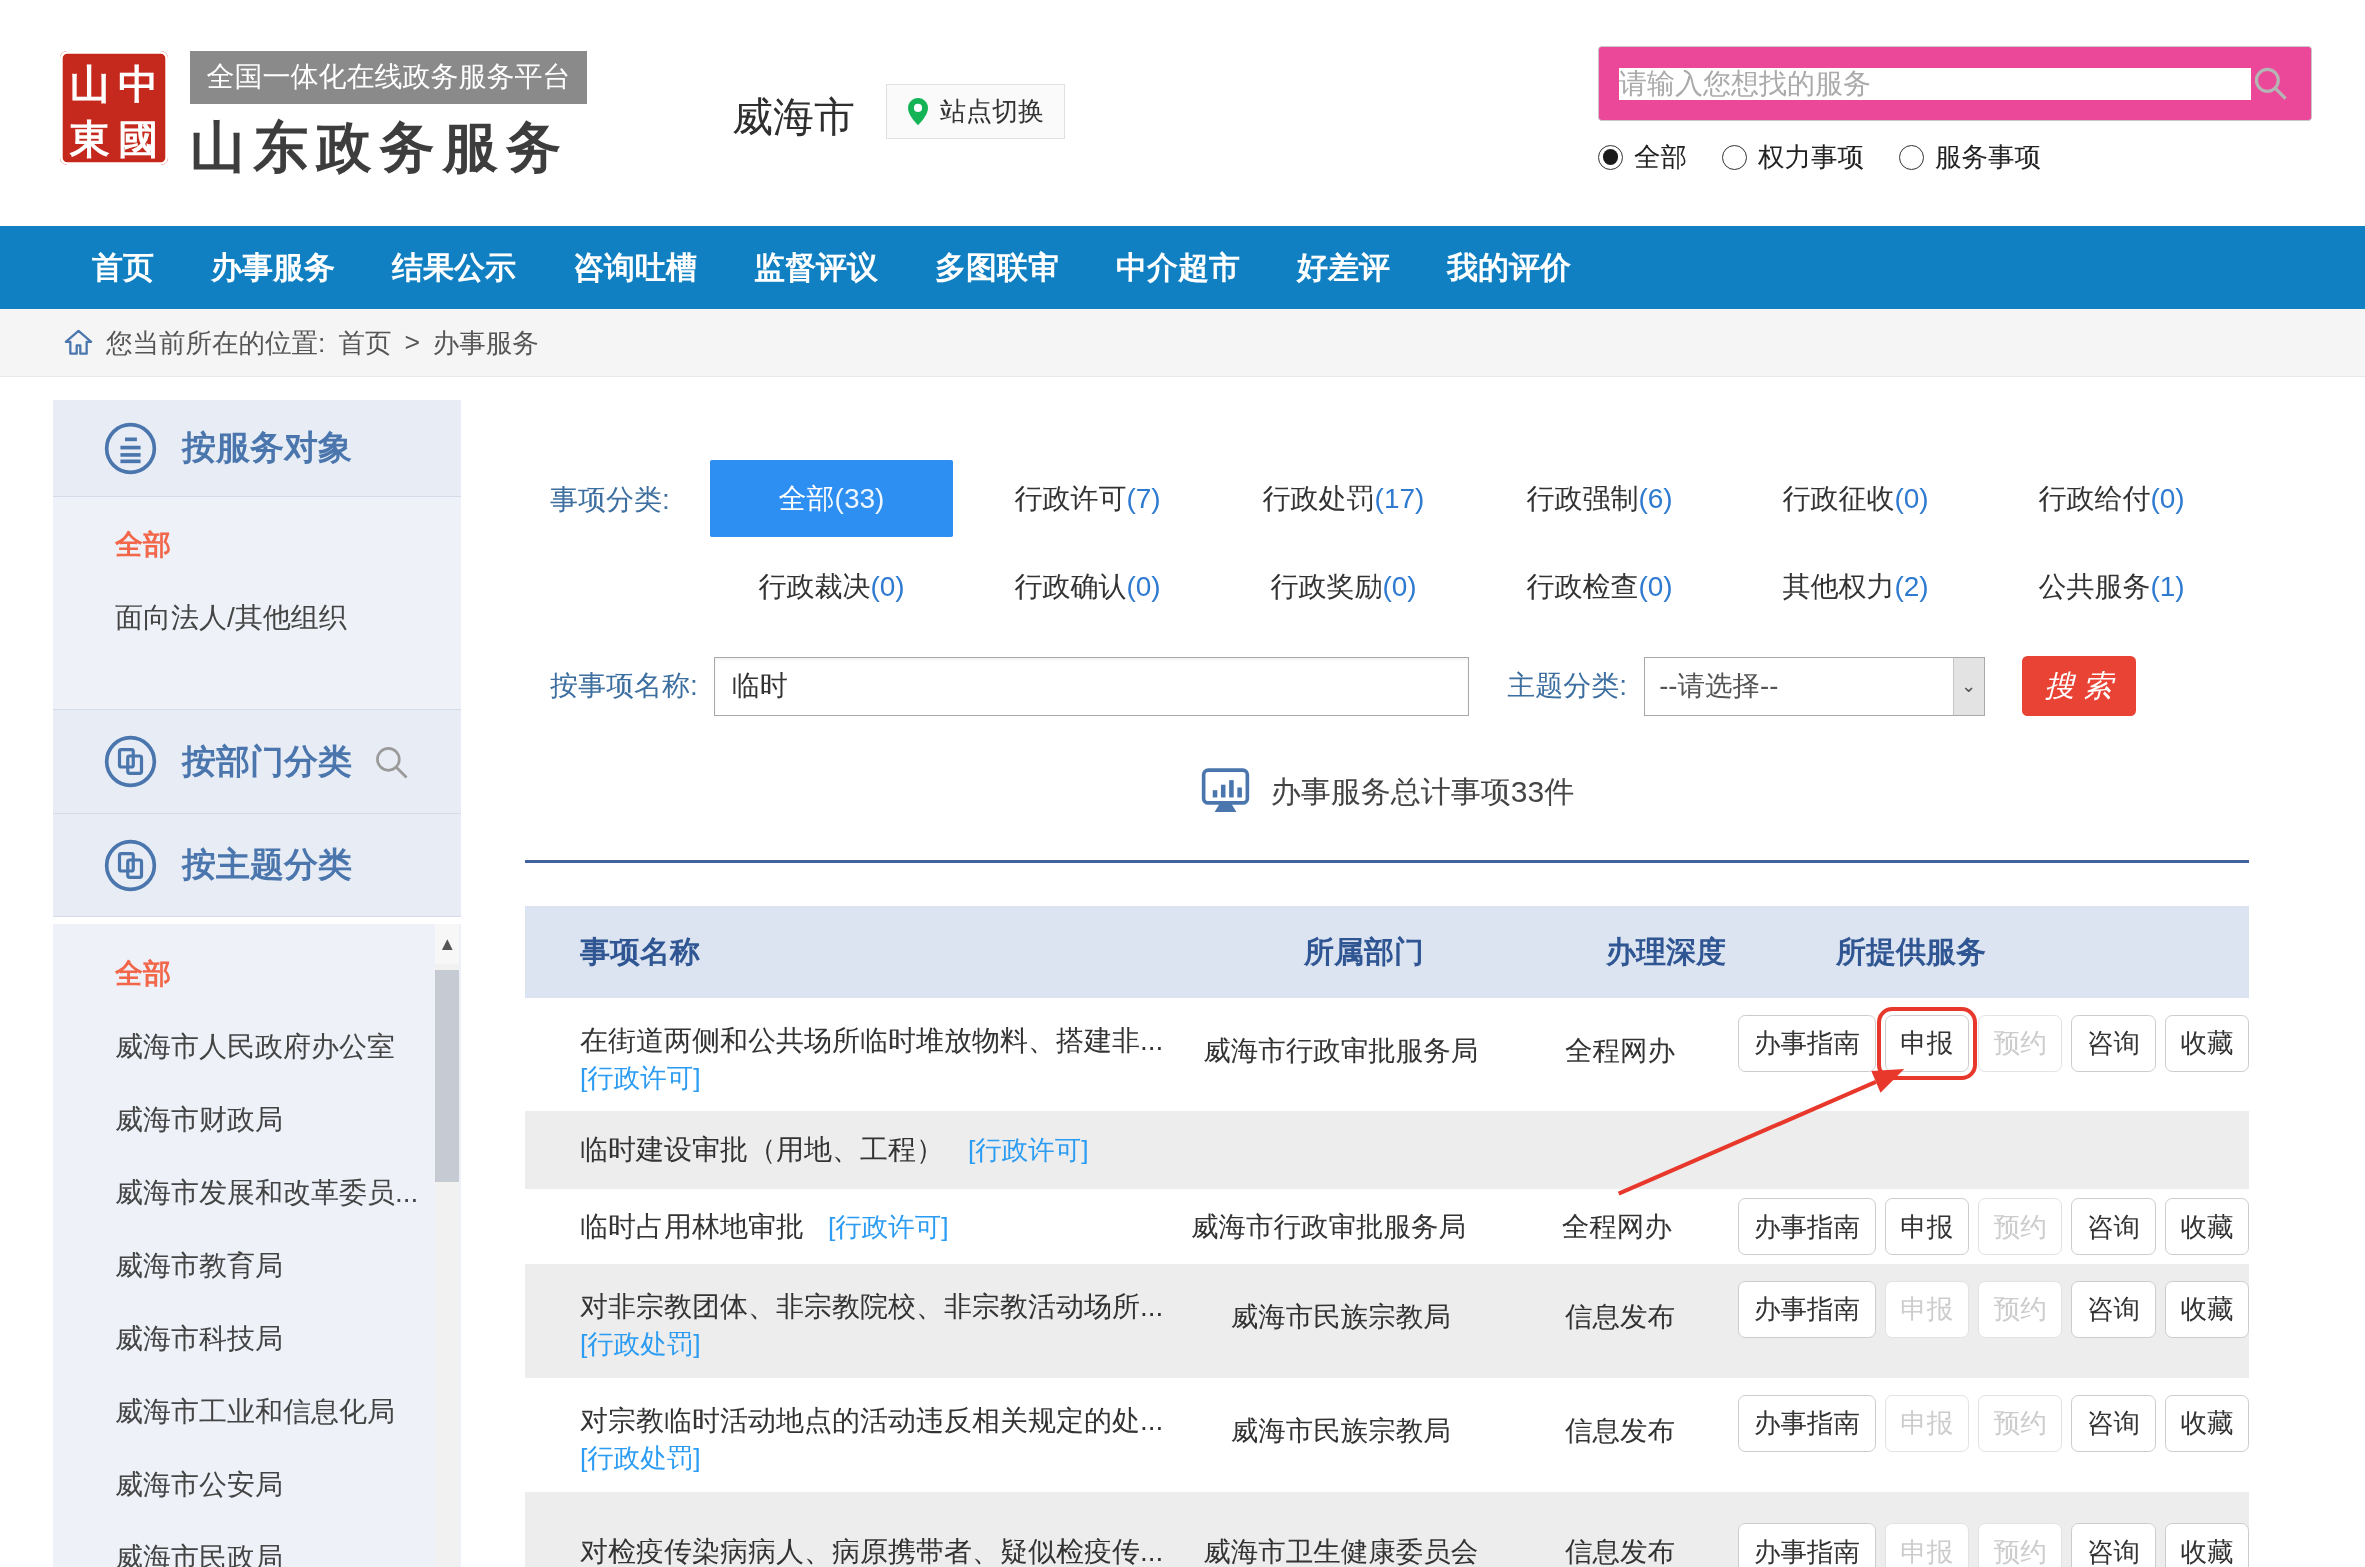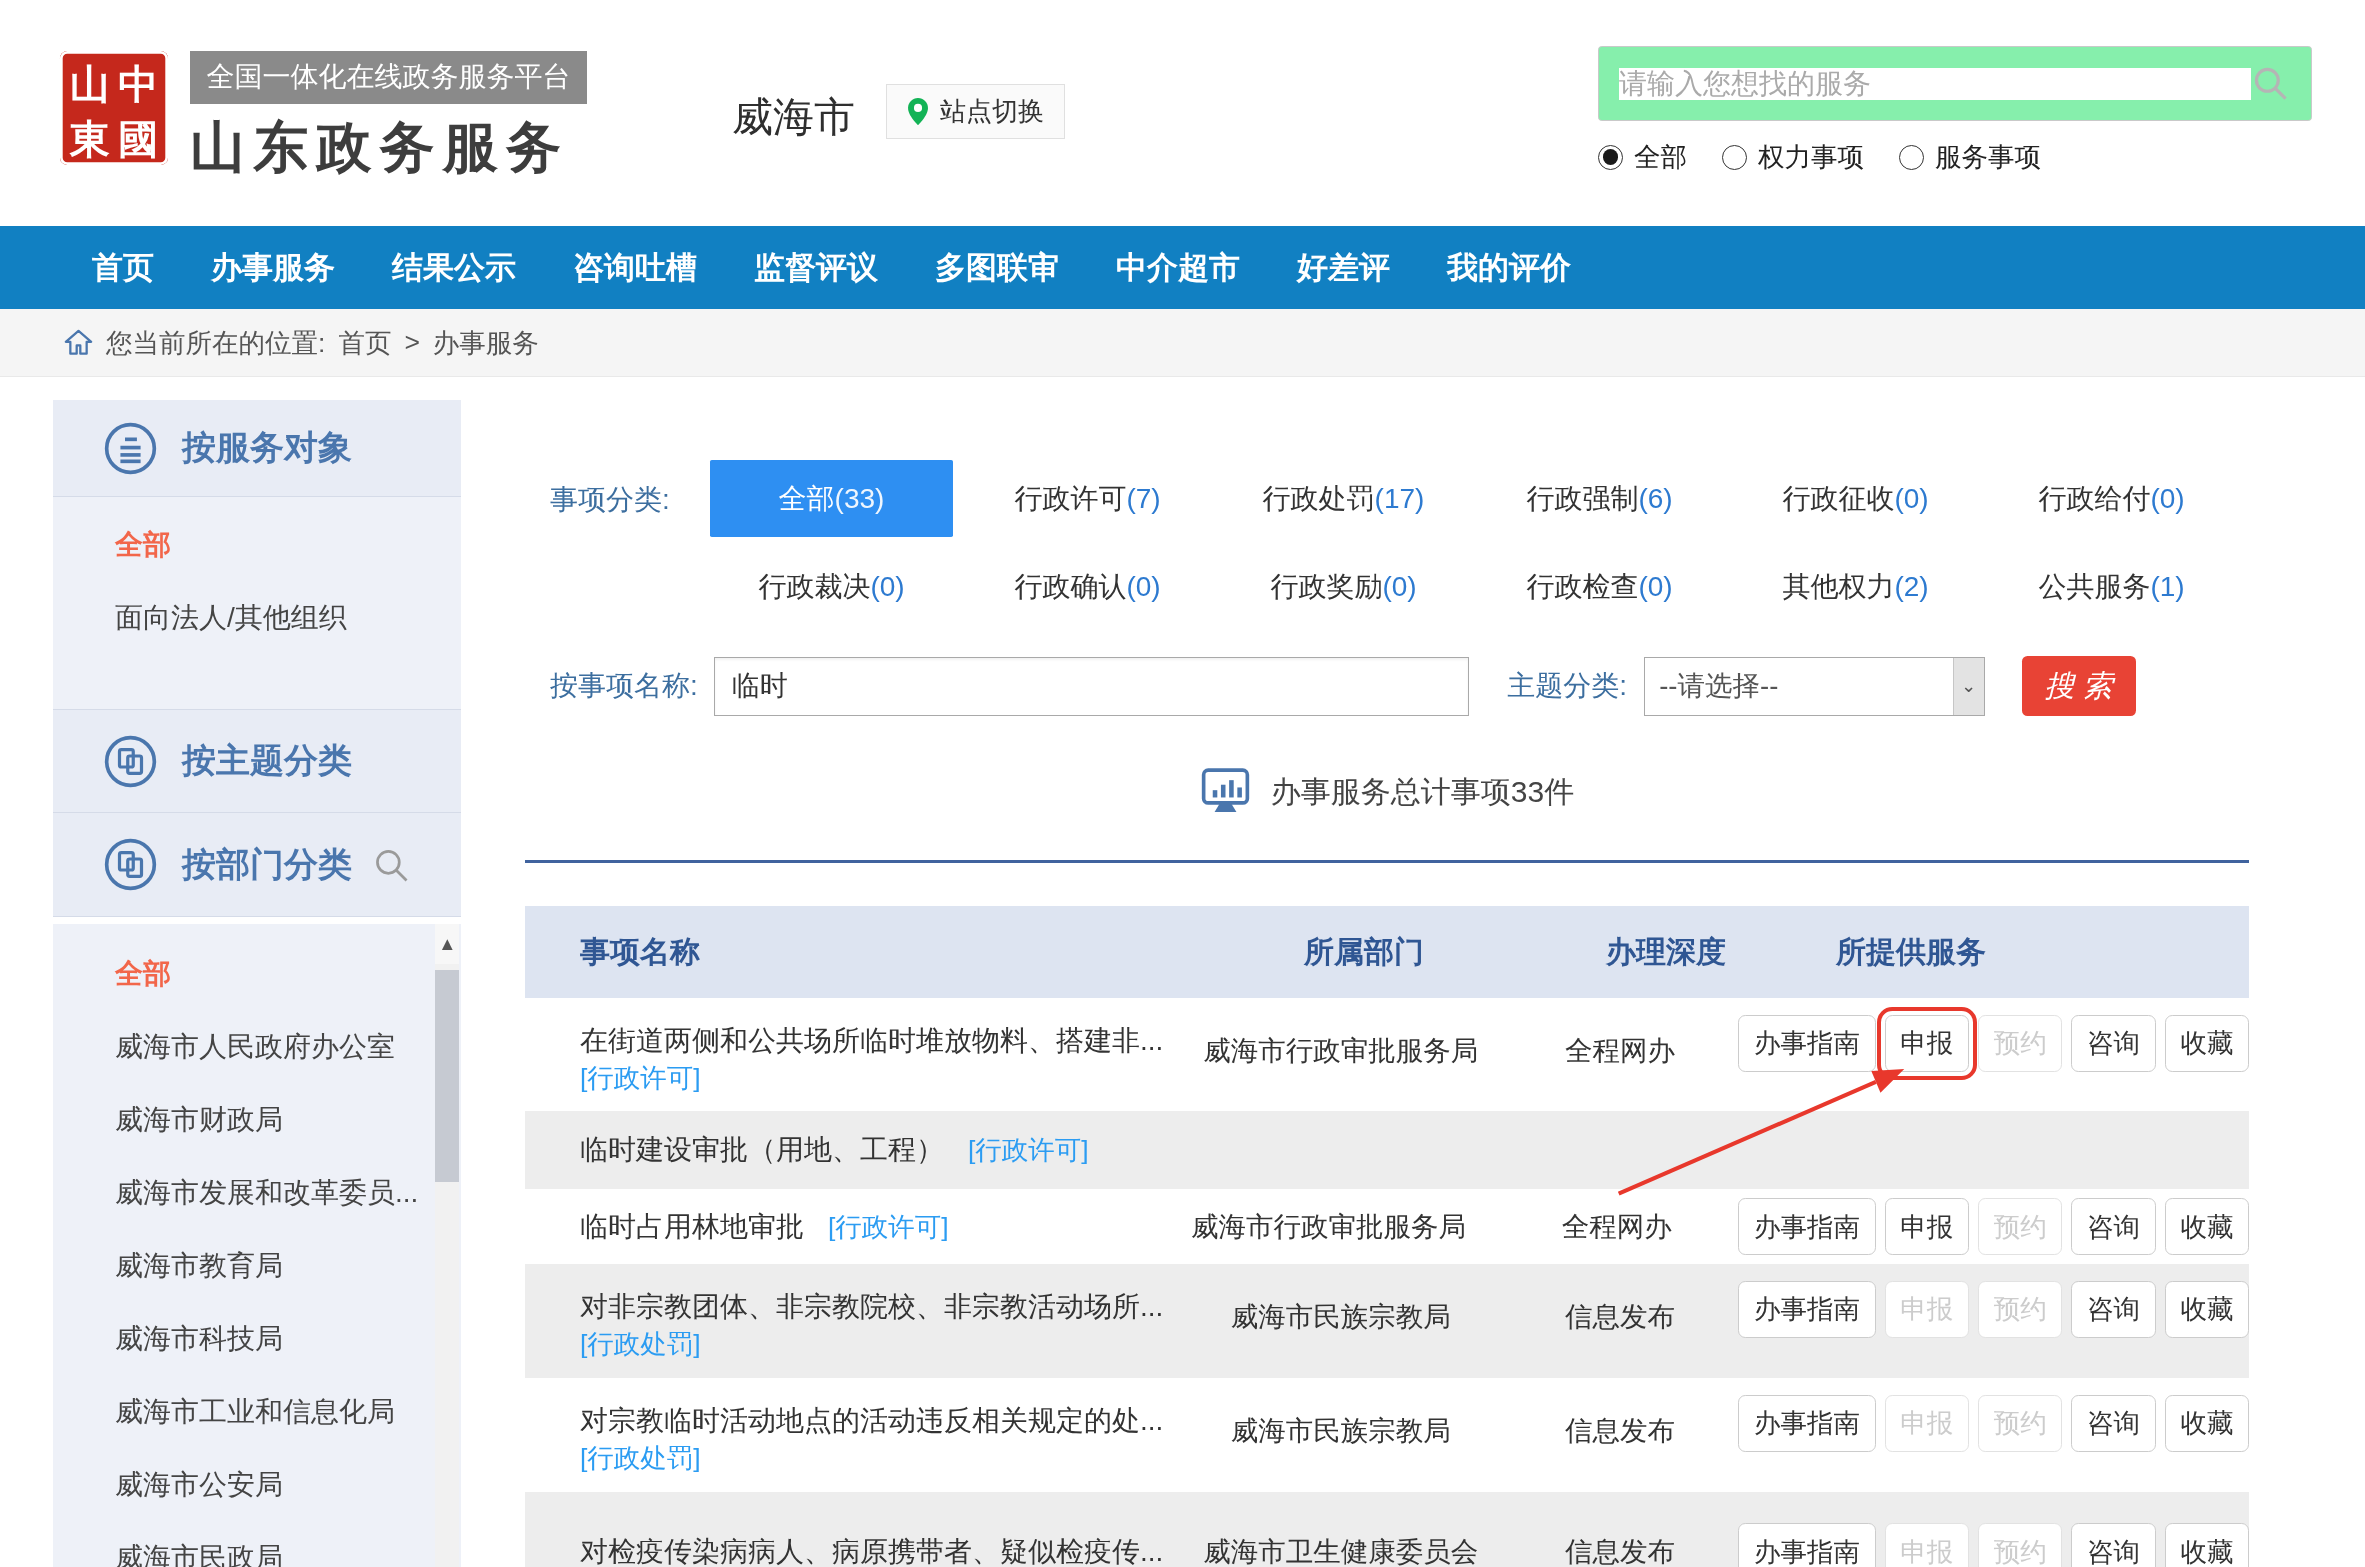--- a/index.html
+++ b/index.html
@@ -13,21 +13,21 @@
           grid-template-columns:1fr 1fr; place-items:center; padding:5.5px; color:#fff;
           font-family:"DejaVu Serif","Liberation Serif",serif; font-size:40px; font-weight:bold;
           box-shadow:0 0 0 2.7px #fff inset, 0 0 0 5.5px rgba(197,40,28,.55) inset; }
   .badge { display:inline-block; background:#8a8a8a; color:#fff; font-size:28px; padding:7.3px 16.5px; }
   .brand-title { font-size:55px; font-weight:bold; color:#3d3d3d; letter-spacing:8.2px; margin-top:7.3px; }
   .city { position:absolute; left:732px; top:90px; font-size:41px; font-weight:normal; color:#2f2f2f; }
   .site-switch { position:absolute; left:886px; top:84px; height:55px; padding:0 20px;
                  background:#fafafa; border:0.9px solid #e0e0e0; display:flex; align-items:center; gap:11px;
                  font-size:26px; color:#333; cursor:pointer; }
   .h-search { position:absolute; left:1598px; top:46px; width:714px; height:75px;
-              border:0.9px solid #c9c9c9; border-radius:3.7px; display:flex; align-items:center; padding:0 20px; background:#86efac; }
+              border:0.9px solid #c9c9c9; border-radius:3.7px; display:flex; align-items:center; padding:0 20px; background:#ec4899; }
   .h-search input { flex:1; border:none; outline:none; font-size:28px; color:#333; font-family:inherit; }
   .h-search input::placeholder { color:#aaa; }
   .radio-row { position:absolute; left:1598px; top:139px; display:flex; gap:35px; align-items:center;
                font-size:26.5px; color:#222; }
   .radio-item { display:flex; align-items:center; gap:11px; cursor:pointer; }
   .rdot { width:25px; height:25px; border:1.8px solid #333; border-radius:50%; position:relative; background:#fff; }
   .rdot.on::after { content:""; position:absolute; inset:3.7px; border-radius:50%; background:#1a1a1a; }
 
   
   .nav { position:absolute; top:226px; left:0; right:0; height:83px; background:#1180c2;
@@ -197,40 +197,40 @@
         <line x1="19" y1="37" x2="41" y2="37" stroke="#4a76ad" stroke-width="4"></line>
         <line x1="19" y1="44" x2="41" y2="44" stroke="#4a76ad" stroke-width="4"></line>
       </svg>
       <span class="t">按服务对象</span>
     </div>
     <div class="s-items" id="list-service">
         <div class="side-item active">全部</div>
         <div class="side-item">面向法人/其他组织</div>
       </div>
 
+    <div class="s-head" id="sh3">
+      <svg width="55" height="55" viewBox="0 0 60 60">
+        <circle cx="30" cy="30" r="26" fill="none" stroke="#4a76ad" stroke-width="4"></circle>
+        <rect x="18" y="17" width="15" height="19" rx="2" fill="none" stroke="#4a76ad" stroke-width="3.5"></rect>
+        <rect x="27" y="24" width="15" height="19" rx="2" fill="none" stroke="#4a76ad" stroke-width="3.5"></rect>
+      </svg>
+      <span class="t">按部门分类</span>
+      <svg class="dept-search" width="40" height="40" viewBox="0 0 44 44">
+        <circle cx="18" cy="18" r="12" fill="none" stroke="#9a9a9a" stroke-width="3"></circle>
+        <line x1="27" y1="27" x2="38" y2="38" stroke="#9a9a9a" stroke-width="3"></line>
+      </svg>
+    </div>
+
     <div class="s-head" id="sh2">
       <svg width="55" height="55" viewBox="0 0 60 60">
         <circle cx="30" cy="30" r="26" fill="none" stroke="#4a76ad" stroke-width="4"></circle>
         <rect x="18" y="17" width="15" height="19" rx="2" fill="none" stroke="#4a76ad" stroke-width="3.5"></rect>
         <rect x="27" y="24" width="15" height="19" rx="2" fill="none" stroke="#4a76ad" stroke-width="3.5"></rect>
       </svg>
       <span class="t">按主题分类</span>
-    </div>
-
-    <div class="s-head" id="sh3">
-      <svg width="55" height="55" viewBox="0 0 60 60">
-        <circle cx="30" cy="30" r="26" fill="none" stroke="#4a76ad" stroke-width="4"></circle>
-        <rect x="18" y="17" width="15" height="19" rx="2" fill="none" stroke="#4a76ad" stroke-width="3.5"></rect>
-        <rect x="27" y="24" width="15" height="19" rx="2" fill="none" stroke="#4a76ad" stroke-width="3.5"></rect>
-      </svg>
-      <span class="t">按部门分类</span>
-      <svg class="dept-search" width="40" height="40" viewBox="0 0 44 44">
-        <circle cx="18" cy="18" r="12" fill="none" stroke="#9a9a9a" stroke-width="3"></circle>
-        <line x1="27" y1="27" x2="38" y2="38" stroke="#9a9a9a" stroke-width="3"></line>
-      </svg>
     </div>
     <div id="list-dept">
         <div class="side-item active">全部</div>
         <div class="side-item">威海市人民政府办公室</div>
         <div class="side-item">威海市财政局</div>
         <div class="side-item">威海市发展和改革委员...</div>
         <div class="side-item">威海市教育局</div>
         <div class="side-item">威海市科技局</div>
         <div class="side-item">威海市工业和信息化局</div>
         <div class="side-item">威海市公安局</div>

